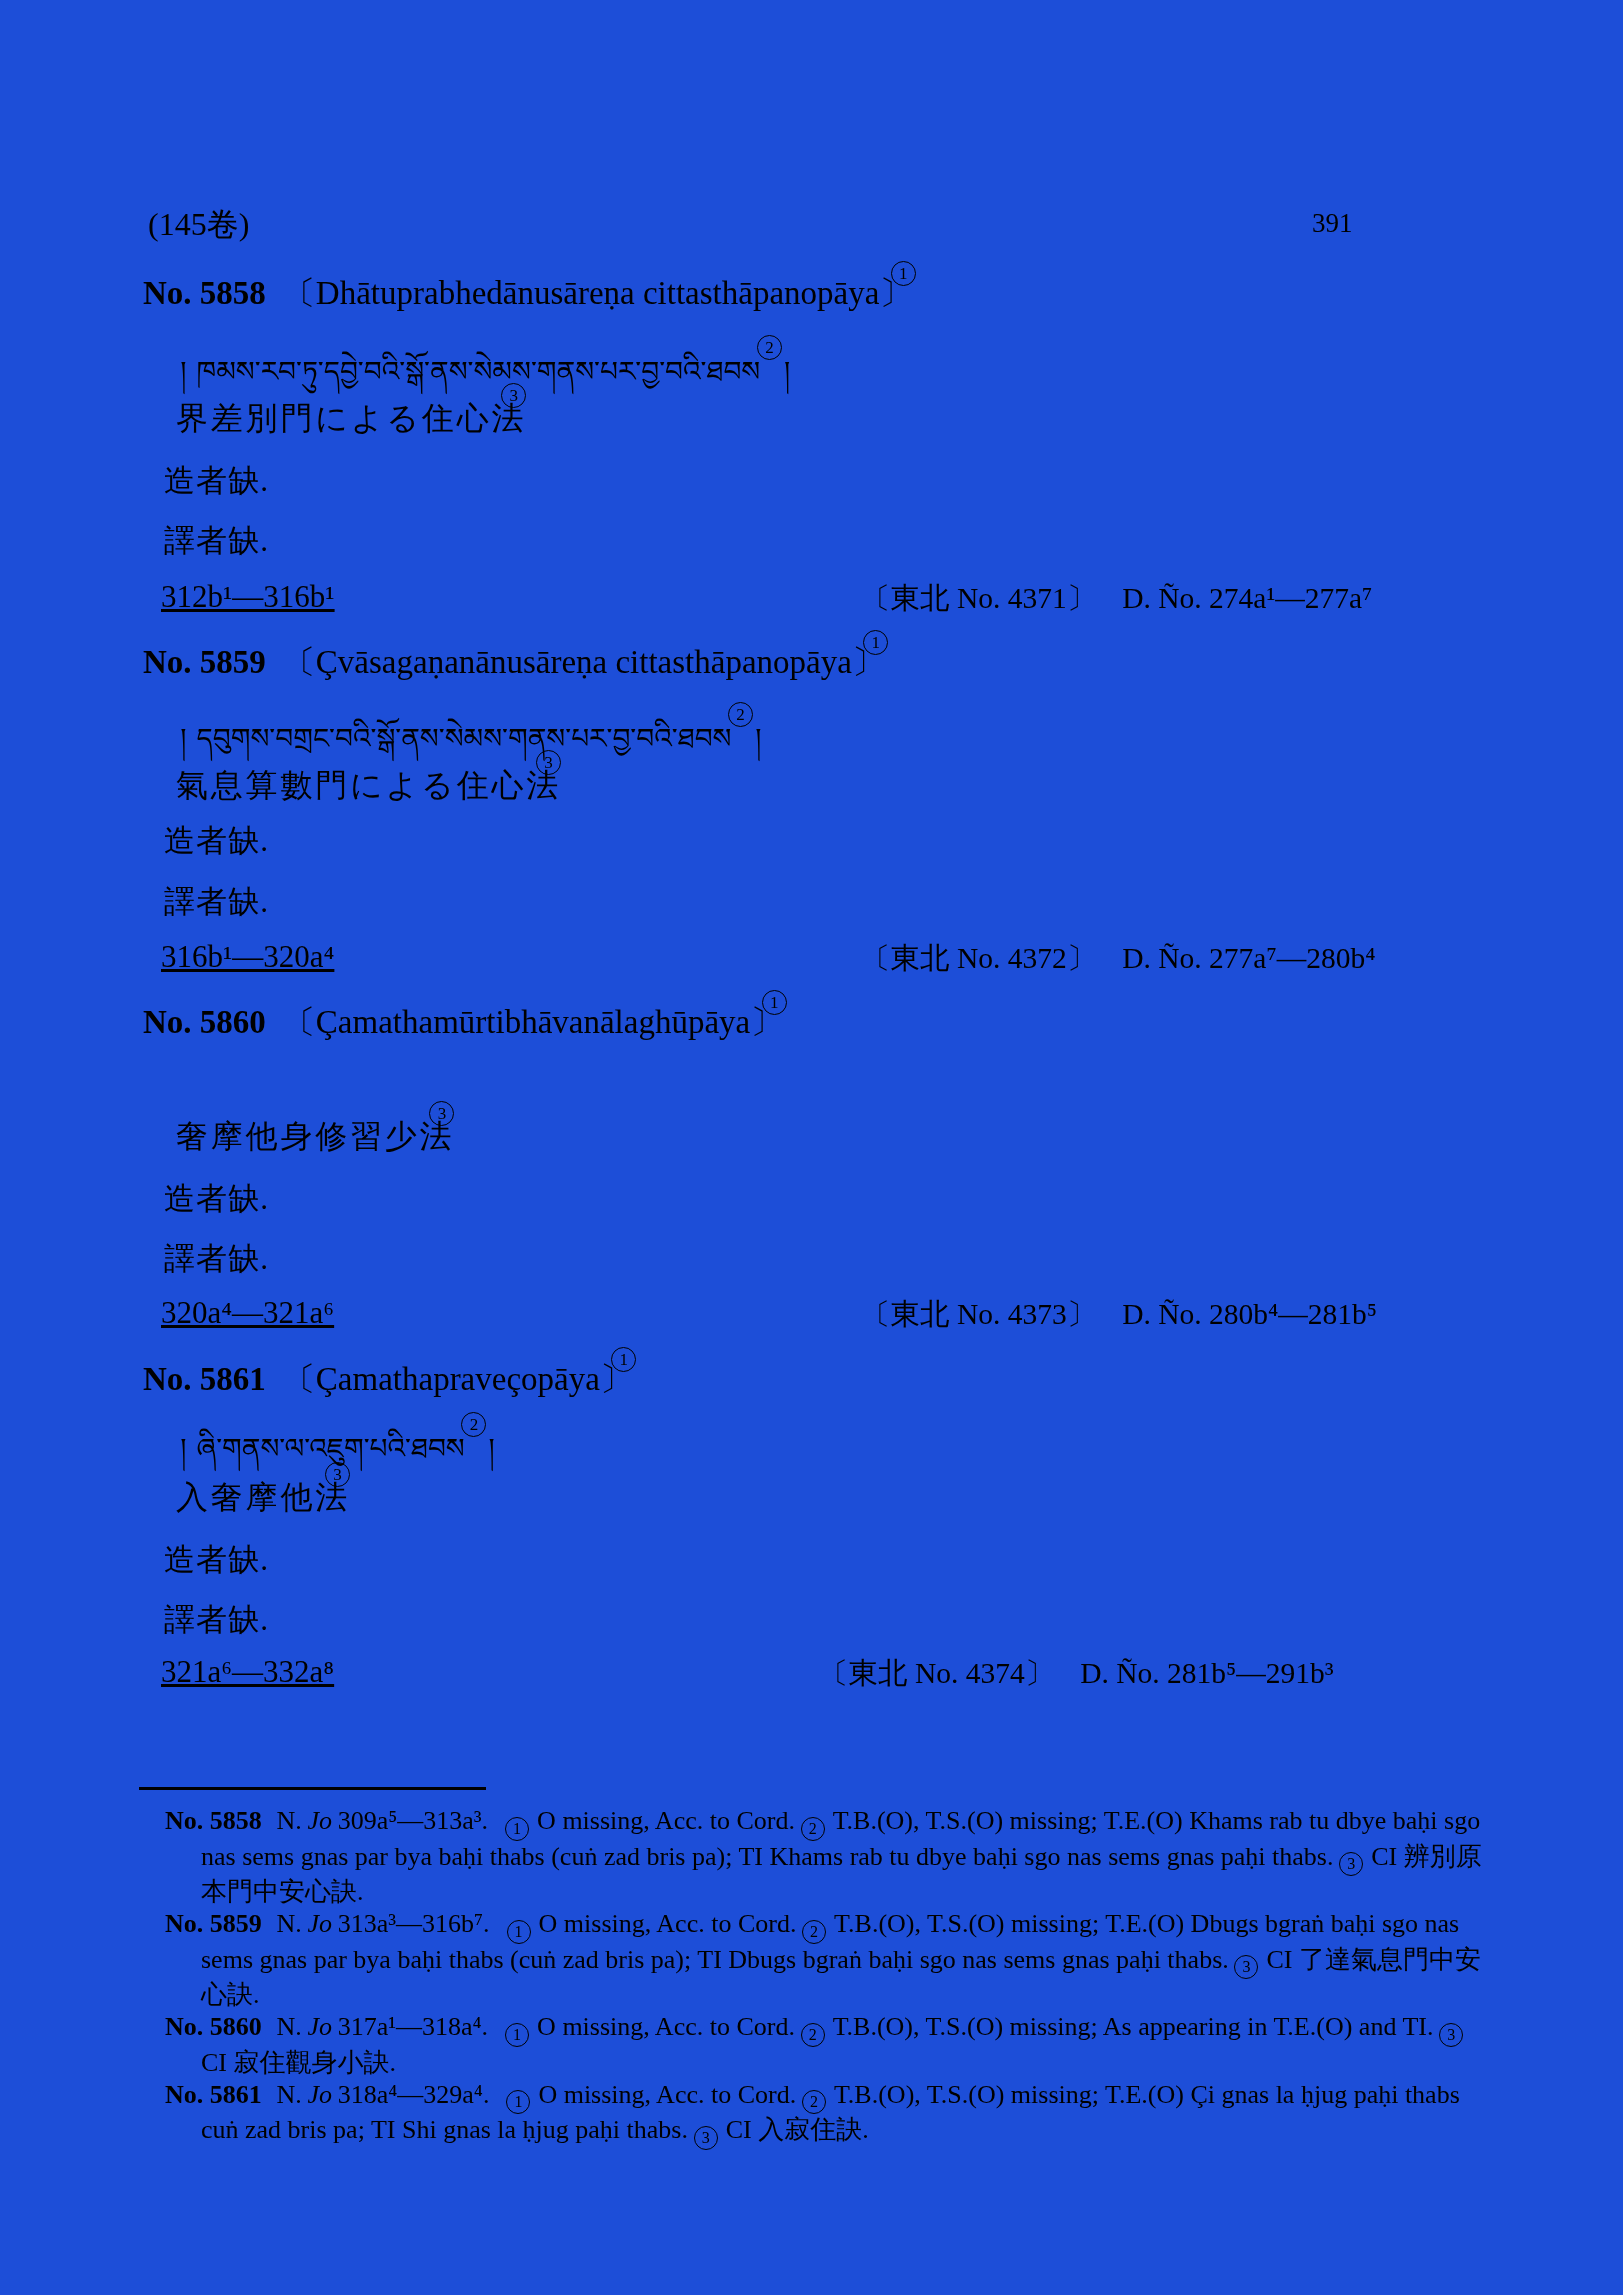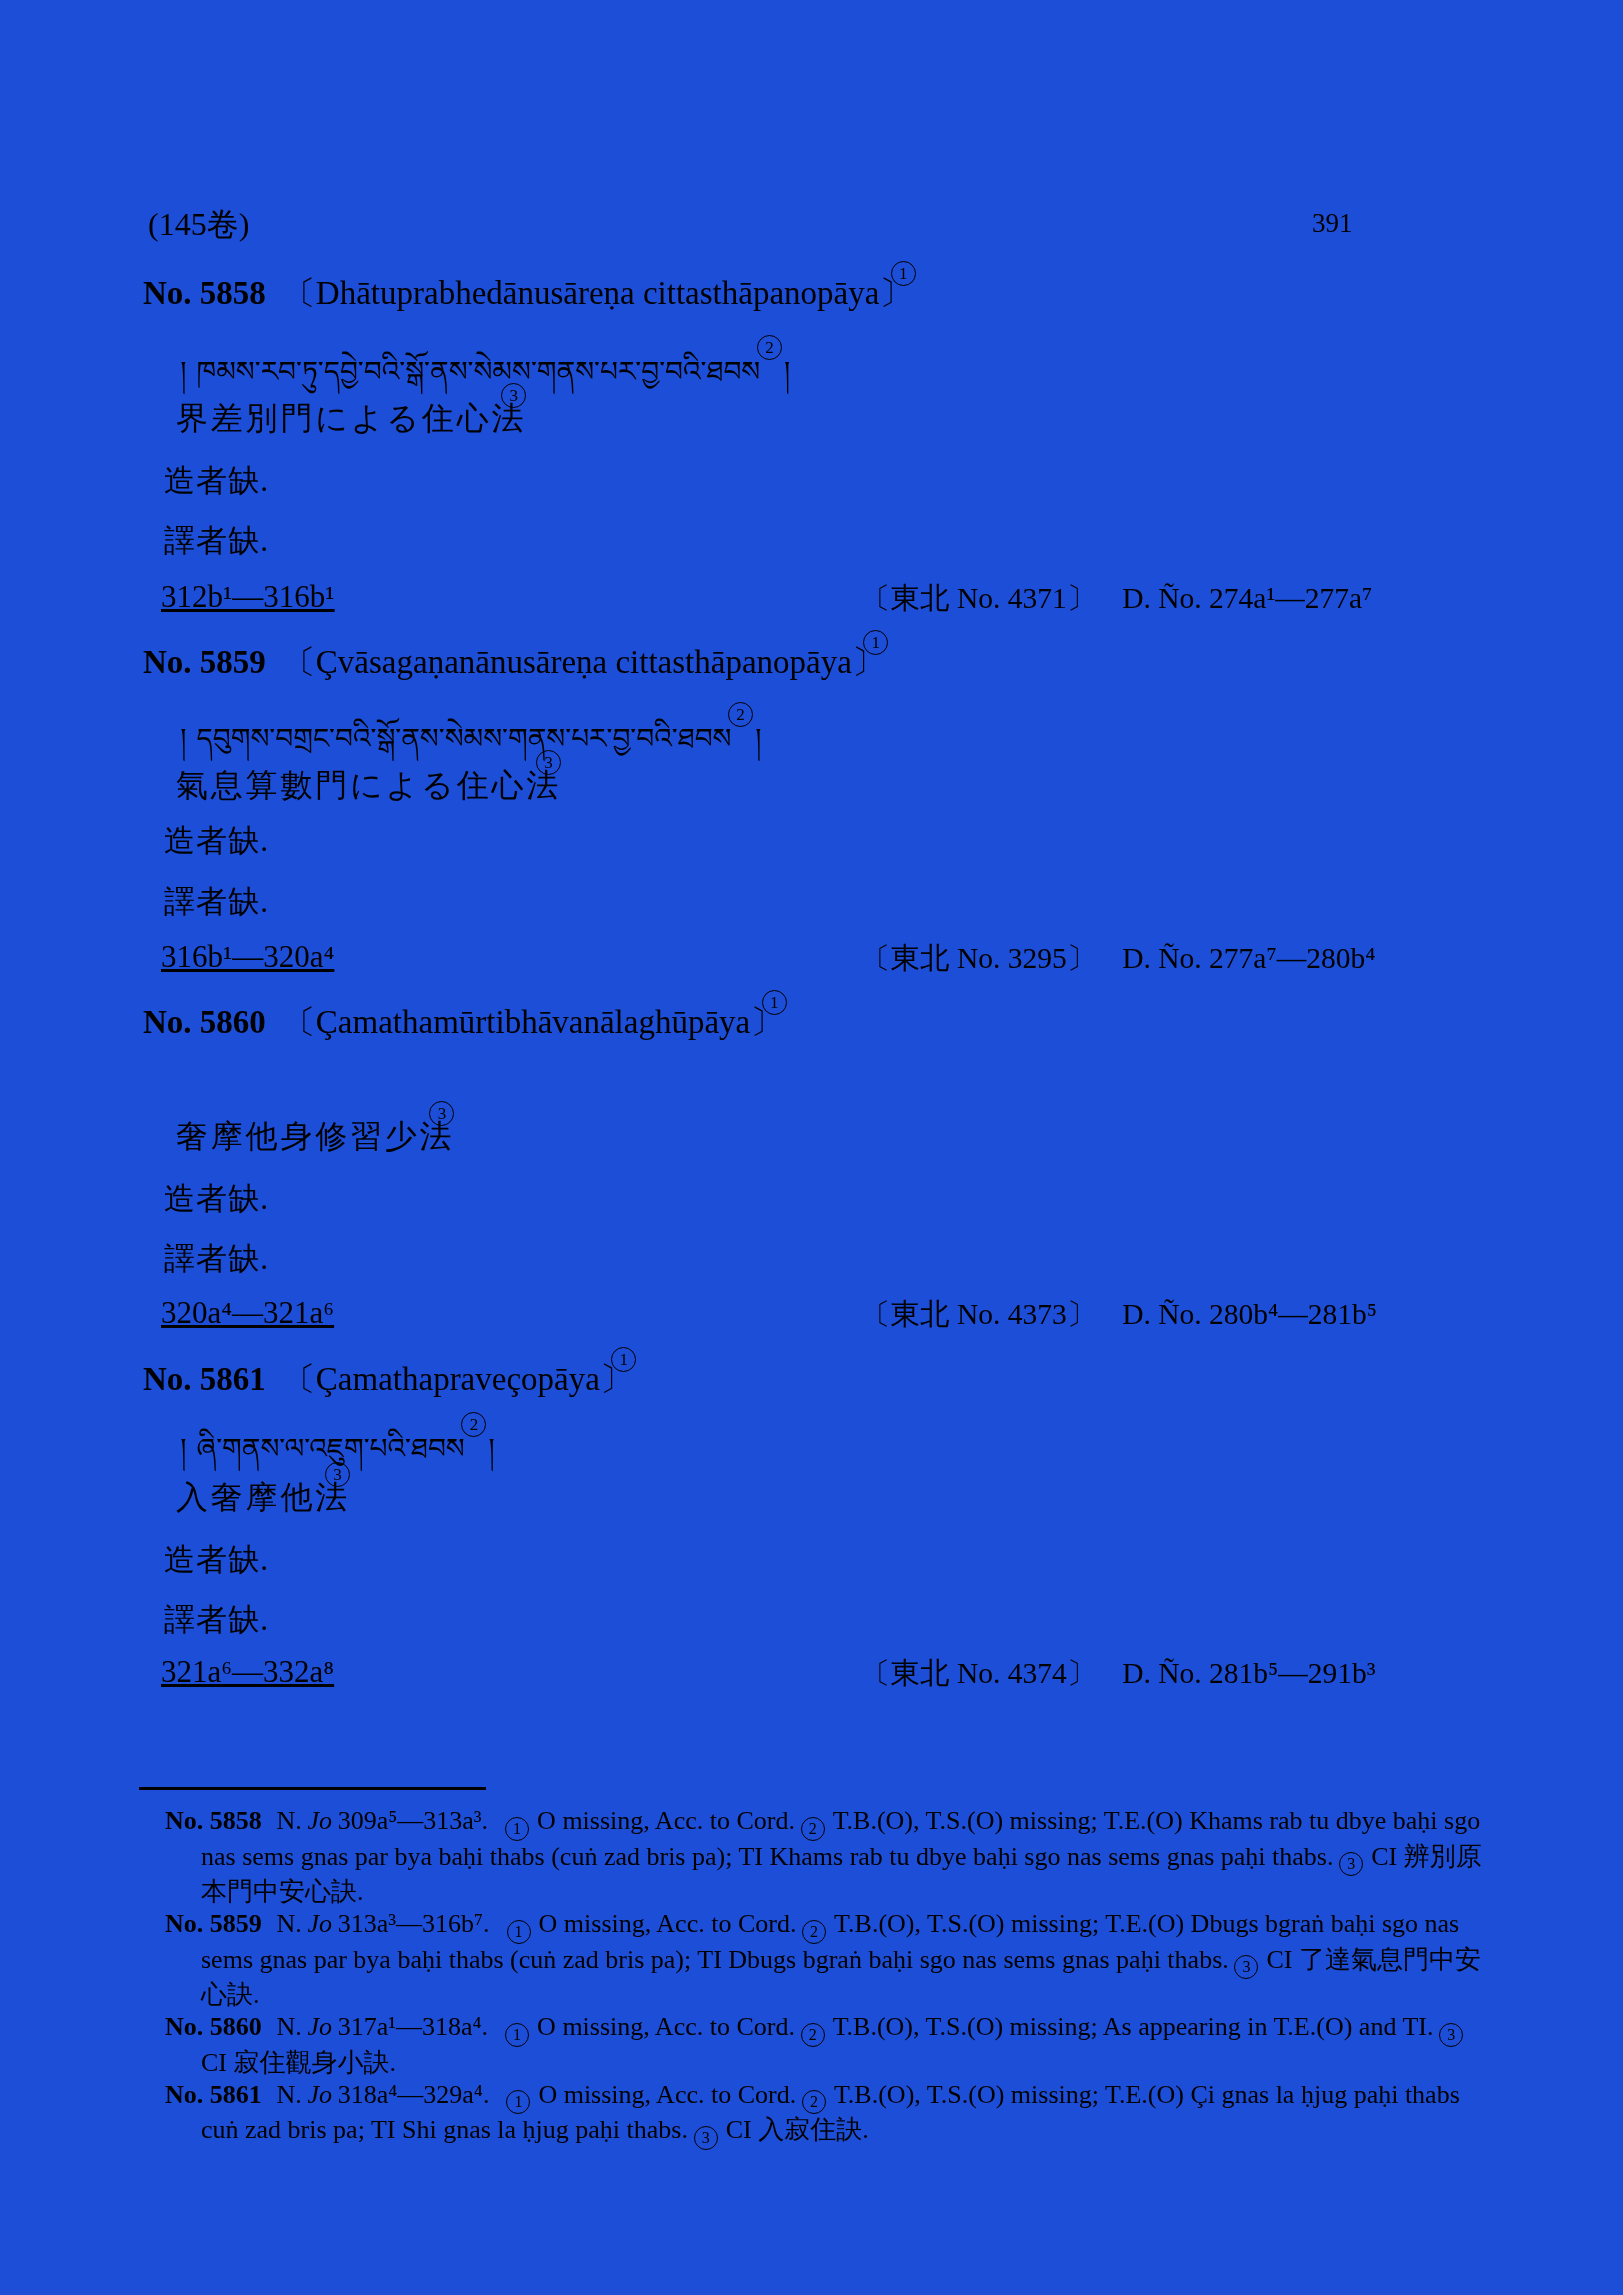--- a/index.html
+++ b/index.html
@@ -89,21 +89,21 @@
   <div class="abs tibetan-line" style="left:170px;top:707px;">
     <span class="tibetan-shad">།</span><span>དབུགས་བགྲང་བའི་སྒོ་ནས་སེམས་གནས་པར་བྱ་བའི་ཐབས</span><span class="circ raise-tib">2</span><span class="tibetan-shad">།</span>
   </div>
   <div class="abs japanese-title" style="left:176px;top:764px;">
     <span>氣息算數門による住心法</span><span class="circ raise-jp">3</span>
   </div>
   <div class="abs kanji-line" style="left:164px;top:820px;">造者缺.</div>
   <div class="abs kanji-line" style="left:164px;top:881px;">譯者缺.</div>
   <div class="abs folio-range" style="left:161px;top:939px;">316b¹—320a⁴</div>
   <div class="abs ref-line" style="left:861px;top:939px;">
-    <span>〔東北 No. 3295〕</span><span class="derge-ref">D. Ño. 277a⁷—280b⁴</span>
+    <span>〔東北 No. 4372〕</span><span class="derge-ref">D. Ño. 277a⁷—280b⁴</span>
   </div>
 
   <div class="abs" style="left:143px;top:1000px;">
     <span class="entry-no">No. 5860</span><span class="entry-title">〔Çamathamūrtibhāvanālaghūpāya〕</span><span class="circ raise-title">1</span>
   </div>
   <div class="abs japanese-title" style="left:176px;top:1115px;">
     <span>奢摩他身修習少法</span><span class="circ raise-jp">3</span>
   </div>
   <div class="abs kanji-line" style="left:164px;top:1178px;">造者缺.</div>
   <div class="abs kanji-line" style="left:164px;top:1238px;">譯者缺.</div>
@@ -117,21 +117,21 @@
   </div>
   <div class="abs tibetan-line" style="left:170px;top:1417px;">
     <span class="tibetan-shad">།</span><span>ཞི་གནས་ལ་འཇུག་པའི་ཐབས</span><span class="circ raise-tib">2</span><span class="tibetan-shad">།</span>
   </div>
   <div class="abs japanese-title" style="left:176px;top:1476px;">
     <span>入奢摩他法</span><span class="circ raise-jp">3</span>
   </div>
   <div class="abs kanji-line" style="left:164px;top:1539px;">造者缺.</div>
   <div class="abs kanji-line" style="left:164px;top:1599px;">譯者缺.</div>
   <div class="abs folio-range" style="left:161px;top:1654px;">321a⁶—332a⁸</div>
-  <div class="abs ref-line" style="left:861px;top:1654px;">
+  <div class="abs ref-line" style="left:819px;top:1654px;">
     <span>〔東北 No. 4374〕</span><span class="derge-ref">D. Ño. 281b⁵—291b³</span>
   </div>
 
   <div class="fn-rule"></div>
 
   <div class="footnotes">
 
     <div class="footnote">
       <span class="fn-no">No. 5858</span><span class="fn-src">N.</span><span class="fn-work">Jo</span><span class="fn-range">309a⁵—313a³.</span><span class="circ-inline">1</span><span>O missing, Acc. to Cord.</span><span class="circ-inline">2</span><span>T.B.(O), T.S.(O) missing; T.E.(O) Khams rab tu dbye baḥi sgo nas sems gnas par bya baḥi thabs (cuṅ zad bris pa); TI Khams rab tu dbye baḥi sgo nas sems gnas paḥi thabs.</span><span class="circ-inline">3</span><span>CI 辨別原本門中安心訣.</span>
     </div>

